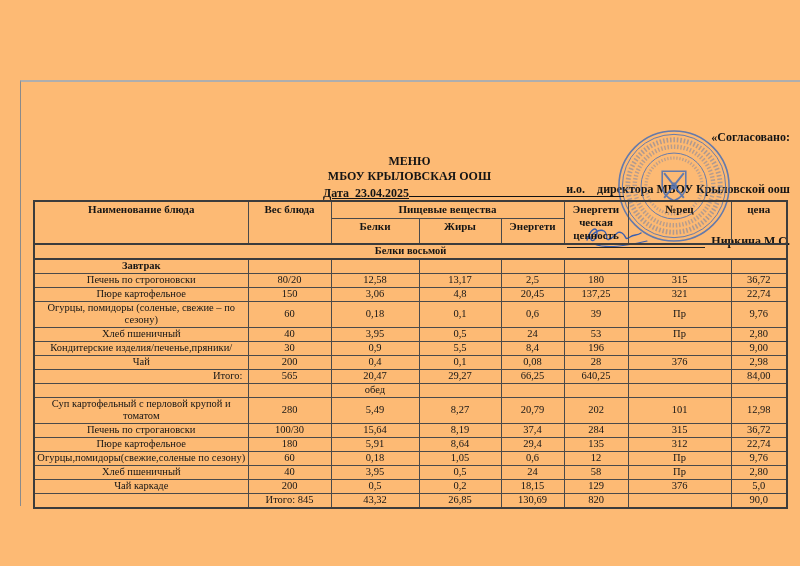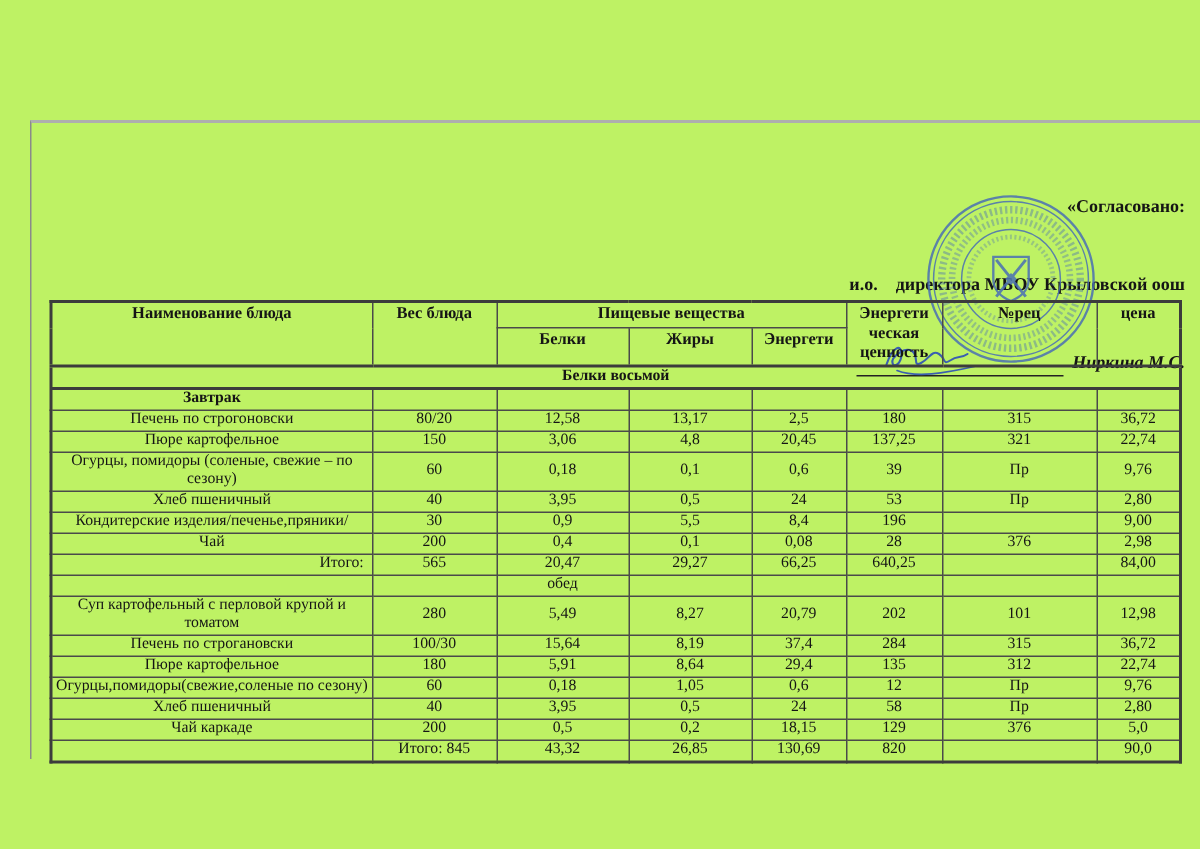--- a/index.html
+++ b/index.html
@@ -1,30 +1,30 @@
 <!DOCTYPE html>
 <html><head>
 <meta charset="utf-8">
 <style>
   html,body{margin:0;padding:0;}
   body{
     width:800px;height:566px;background:#ffffff;overflow:hidden;
     font-family:"Liberation Serif", serif;color:#151515;
   }
-  .page{position:relative;width:800px;height:566px;background:#bef264;}
+  .page{position:relative;width:800px;height:566px;background:#fdba74;}
   .frame{
     position:absolute;left:20px;top:80px;width:779px;height:424px;
     border-top:2px solid #aeaeae;border-left:1px solid #8a8a8a;
   }
   
   .approval{
     position:absolute;top:94px;right:10px;text-align:right;
     font-weight:bold;font-size:12px;line-height:1.45;white-space:pre;
   }
-  .sig-row{display:flex;justify-content:flex-end;align-items:flex-end;gap:6px;white-space:normal;font-style:italic;}
+  .sig-row{display:flex;justify-content:flex-end;gap:6px;white-space:normal;}
   .sig-line{position:relative;display:inline-block;width:138px;height:14px;border-bottom:1px solid #222;}
   .sig-svg{position:absolute;left:16px;bottom:-3px;width:70px;height:26px;}
   
   .seal{position:absolute;left:616px;top:128px;width:116px;height:116px;opacity:.85;}
   
   .titleblock{
     position:absolute;left:33px;top:154px;width:753px;text-align:center;
     font-weight:bold;font-size:12px;line-height:1.22;
   }
   .dateline{text-align:left;padding-left:290px;margin-top:1px;}
@@ -77,20 +77,25 @@
     <circle cx="59" cy="59" r="52.5" fill="none" stroke="currentColor" stroke-width="1"></circle>
     <circle cx="59" cy="59" r="47" fill="none" stroke="currentColor" stroke-width="5" stroke-dasharray="1.6 1.9" opacity=".5"></circle>
     <circle cx="59" cy="59" r="40" fill="none" stroke="currentColor" stroke-width="4.5" stroke-dasharray="1.5 1.8" opacity=".45"></circle>
     <circle cx="59" cy="59" r="33.5" fill="none" stroke="currentColor" stroke-width="1"></circle>
     <circle cx="59" cy="59" r="28.5" fill="none" stroke="currentColor" stroke-width="3.2" stroke-dasharray="1.4 1.7" opacity=".4"></circle>
     <path d="M47 44 h24 v15 c0 8 -5 12 -12 15 c-7 -3 -12 -7 -12 -15 z" fill="none" stroke="currentColor" stroke-width="1.6"></path>
     <path d="M49 46 L69 71 M69 46 L49 71" fill="none" stroke="currentColor" stroke-width="2"></path>
     <path d="M59 55 l4 4 -4 4 -4 -4 z" fill="currentColor"></path>
   </svg>
 
+  <div class="titleblock">
+    <div>МЕНЮ</div>
+    <div>МБОУ КРЫЛОВСКАЯ ООШ</div>
+    <div class="dateline"><span class="date-label">Дата_23.04.2025</span><span class="date-tail"></span></div>
+  </div>
 
   <table class="menu">
     <colgroup>
       <col style="width:214px">
         <col style="width:83px">
         <col style="width:88px">
         <col style="width:82px">
       <col style="width:63px">
         <col style="width:64px">
         <col style="width:103px">

